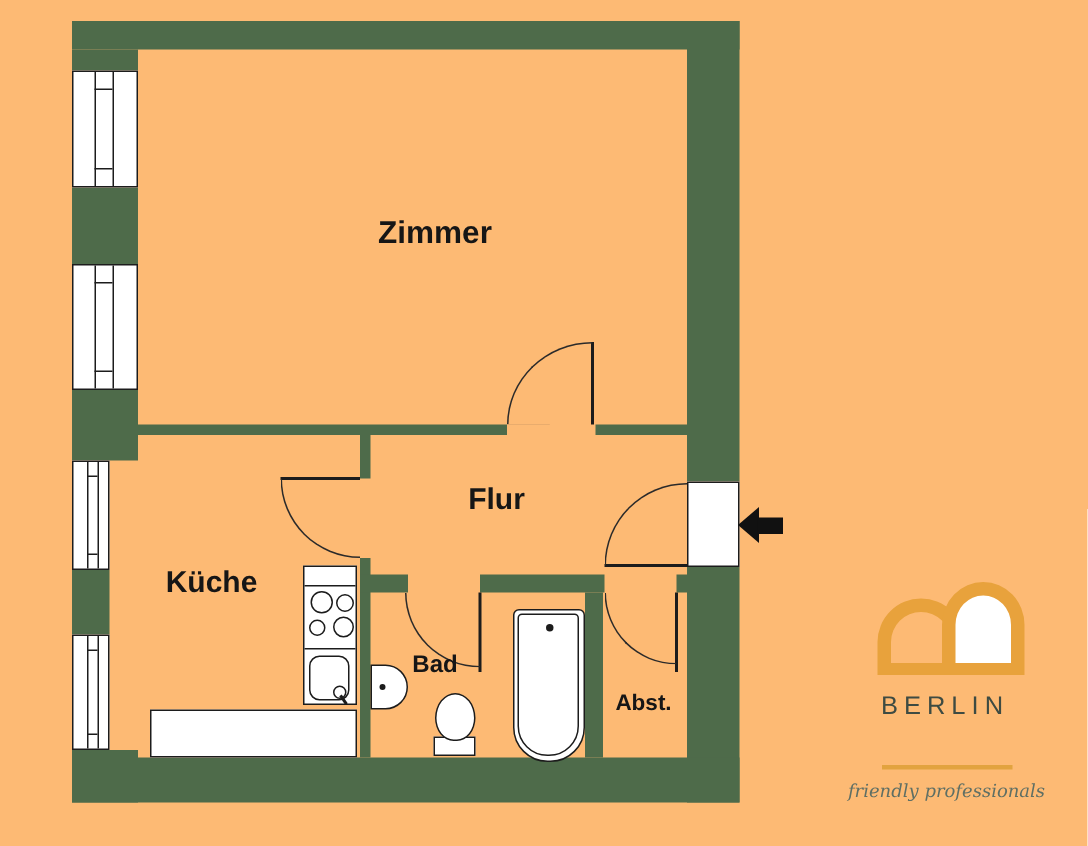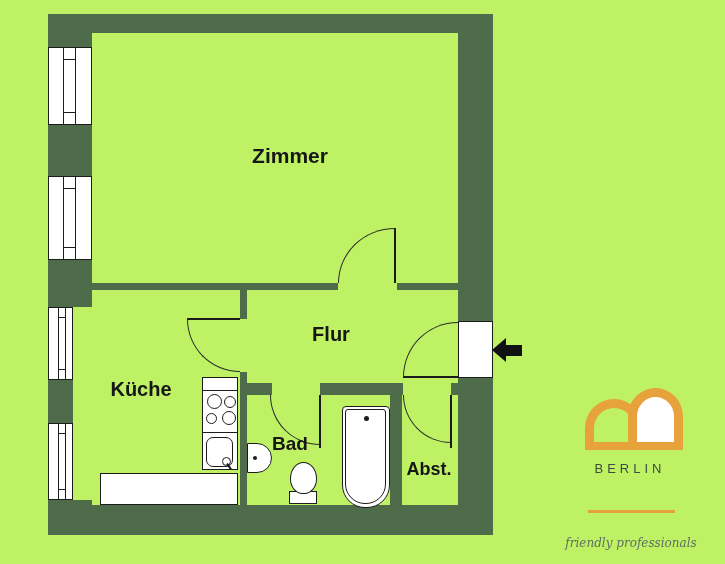--- a/index.html
+++ b/index.html
@@ -1,16 +1,16 @@
 <!DOCTYPE html>
 <html><head>
 <meta charset="utf-8">
 <style>
   html,body{margin:0;padding:0;background:#ffffff;}
-  .stage{position:relative;width:725px;height:564px;background:#bef264;overflow:hidden;
+  .stage{position:relative;width:725px;height:564px;background:#fdba74;overflow:hidden;
          font-family:"Liberation Sans",sans-serif;}
   
   .wall{position:absolute;background:#4e6b4a;}
   
   .window{position:absolute;background:#fff;border:1px solid #1c1c1c;box-sizing:border-box;}
   .window .p1,.window .p2{position:absolute;top:0;bottom:0;width:0;border-left:1px solid #1c1c1c;}
   .window .t1,.window .t2{position:absolute;height:0;border-top:1px solid #1c1c1c;}
   
   .leaf{position:absolute;background:#1c1c1c;}
   .arc{position:absolute;box-sizing:border-box;border:0 solid #2a2a2a;}
@@ -27,21 +27,21 @@
   
   .arrow-head{position:absolute;width:0;height:0;border-style:solid;}
   .arrow-shaft{position:absolute;background:#111;}
   
   .arch{position:absolute;box-sizing:border-box;border:9px solid #e8a23c;border-bottom-width:8px;}
   .arch.left{border-radius:50% 50% 0 0 / 57% 57% 0 0;}
   .arch.right{background:#fff;border-radius:50% 50% 0 0 / 46% 46% 0 0;}
   .logo-text{position:absolute;transform:translateX(-50%);color:#3e4b42;white-space:nowrap;}
   .logo-rule{position:absolute;background:#e2a33f;}
   .tagline{position:absolute;transform:translateX(-50%);font-family:"DejaVu Serif",serif;
-           font-style:italic;color:#5f6f64;white-space:nowrap;margin-top:16px;}
+           font-style:italic;color:#5f6f64;white-space:nowrap;}
   .copyright{position:absolute;right:3px;top:546px;font-size:11px;color:#2e2e2e;}
 </style>
 </head>
 <body>
 
 <div class="stage">
 
   <div class="wall" style="left:48px;top:14px;width:445px;height:19px;"></div>
   <div class="wall" style="left:458px;top:14px;width:35px;height:307px;"></div>
   <div class="wall" style="left:458px;top:378px;width:35px;height:157px;"></div>
@@ -129,23 +129,23 @@
   <div class="fx" style="left:289px;top:491px;width:28px;height:13px;"></div>
   <div class="fx" style="left:290px;top:462px;width:27px;height:32px;border-radius:50% 50% 46% 46% / 52% 52% 48% 48%;"></div>
   <div class="fx" style="left:342px;top:406px;width:48px;height:102px;border-radius:4px 4px 23px 23px;">
     <div class="fx thin" style="left:2px;top:2px;width:41px;height:95px;border-radius:3px 3px 20px 20px;"></div>
     <div class="dot" style="left:21px;top:9px;width:5px;height:5px;"></div>
   </div>
 
   <div class="room-label" style="left:290px;top:156px;font-size:21px;">Zimmer</div>
   <div class="room-label" style="left:141px;top:389px;font-size:20px;text-align:right;">Küche</div>
   <div class="room-label" style="left:331px;top:334px;font-size:20px;">Flur</div>
-  <div class="room-label" style="left:290px;top:444px;font-size:19px;">Bad</div>
-  <div class="room-label" style="left:429px;top:469px;font-size:18px;">Abst.</div>
+  <div class="room-label" style="left:290px;top:444px;font-size:16px;">Bad</div>
+  <div class="room-label" style="left:429px;top:469px;font-size:15px;">Abst.</div>
 
   <div class="arch left" style="left:585px;top:399px;width:58px;height:51px;"></div>
   <div class="arch right" style="left:628px;top:388px;width:55px;height:62px;"></div>
-  <div class="logo-text" style="left:630px;top:461px;font-size:13px;letter-spacing:4px;">BERLIN</div>
+  <div class="logo-text" style="left:630px;top:461px;font-size:17px;letter-spacing:4px;">BERLIN</div>
   <div class="logo-rule" style="left:588px;top:510px;width:87px;height:3px;"></div>
   <div class="tagline" style="left:631px;top:520px;font-size:12px;">friendly professionals</div>
 
 
 </div>
 
 </body></html>

